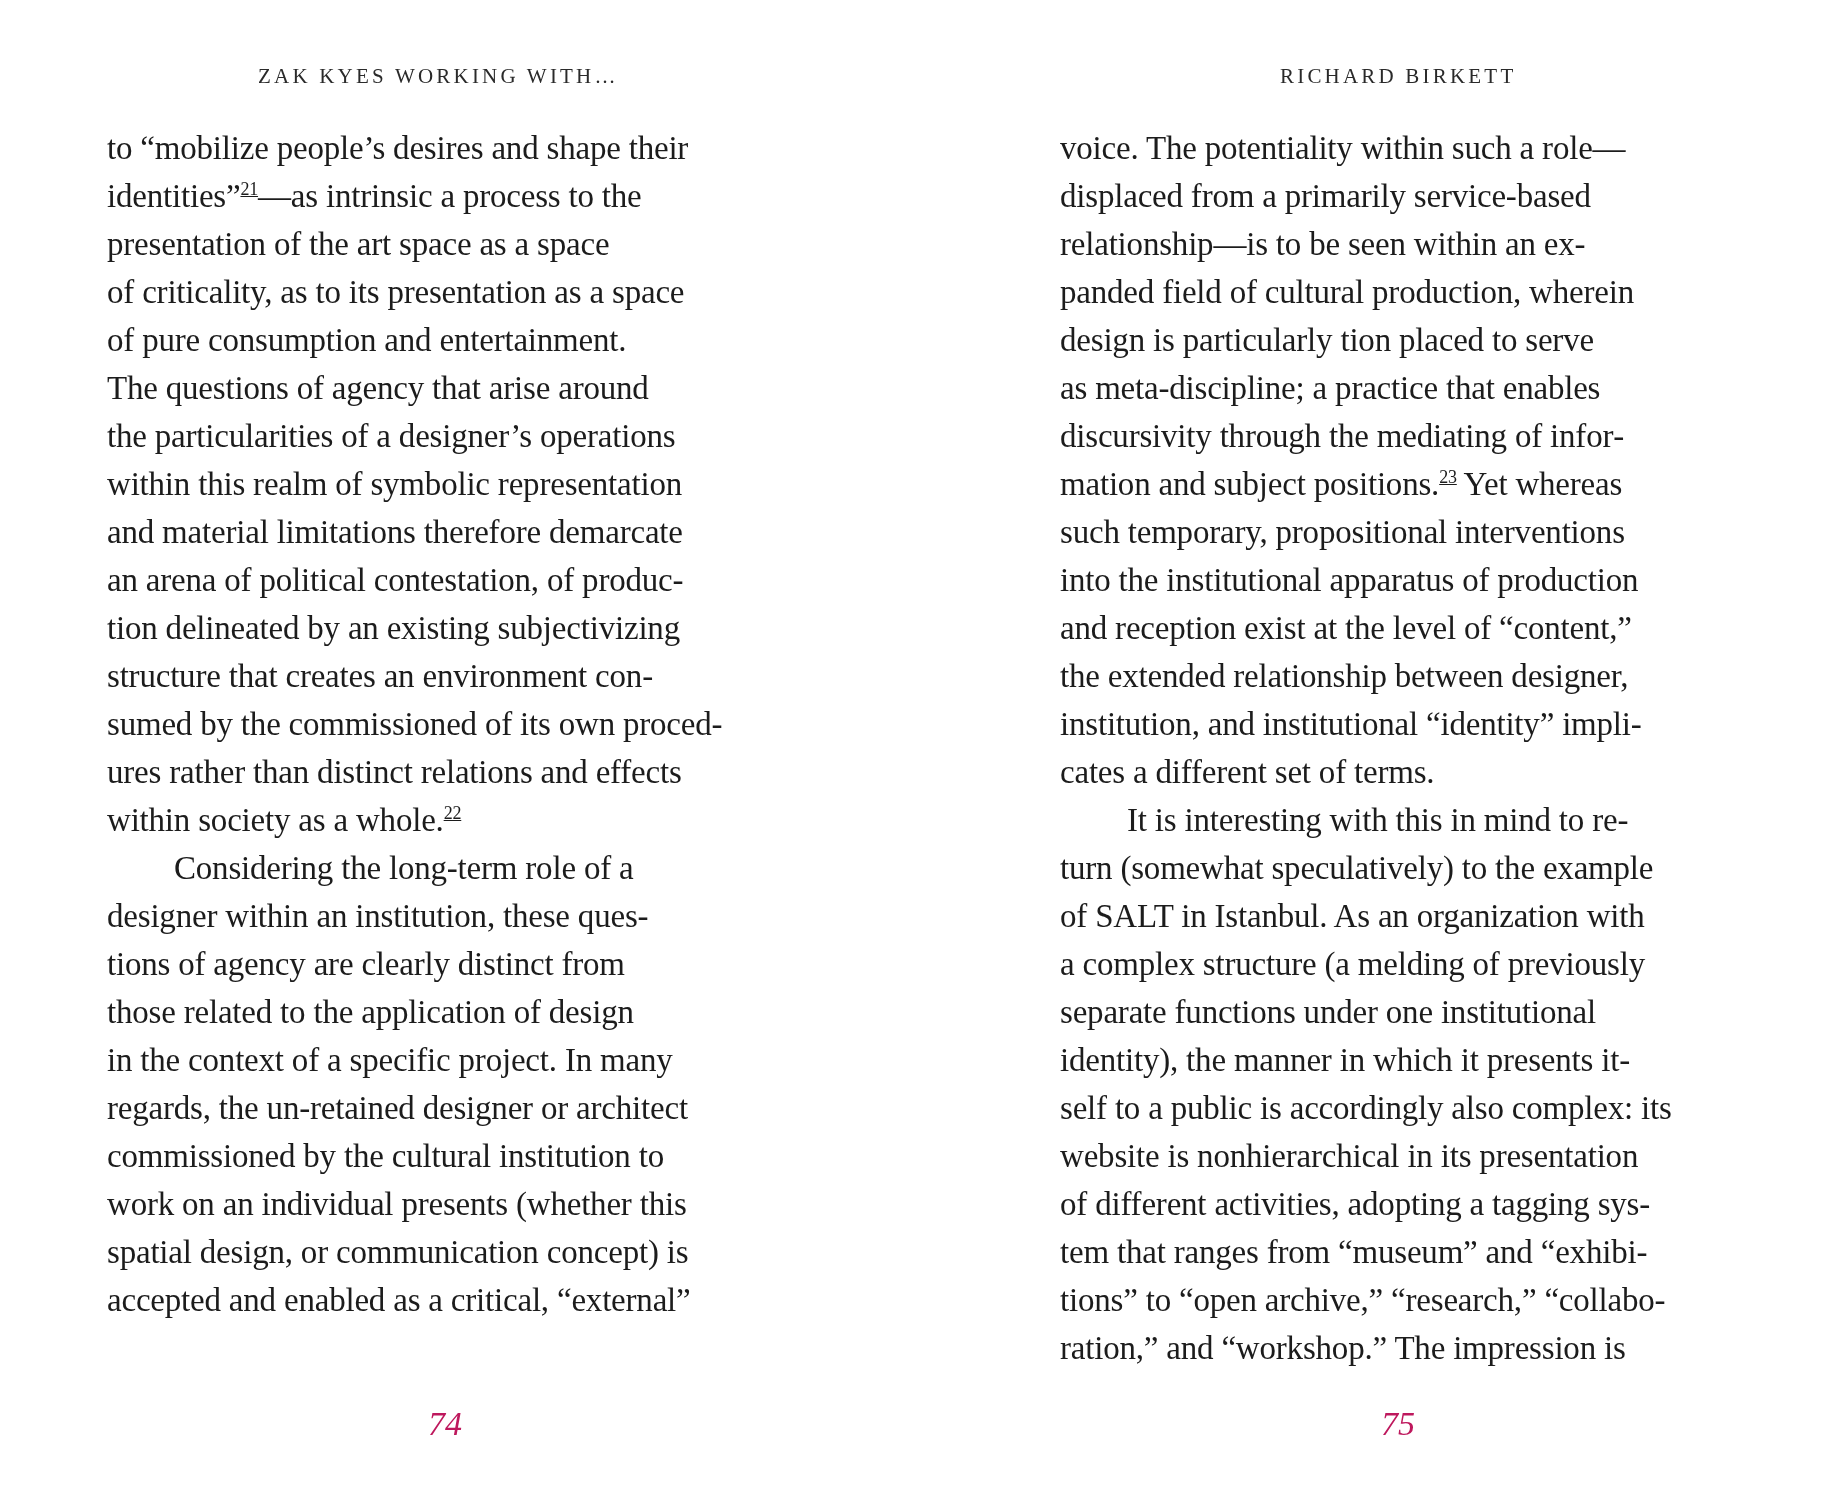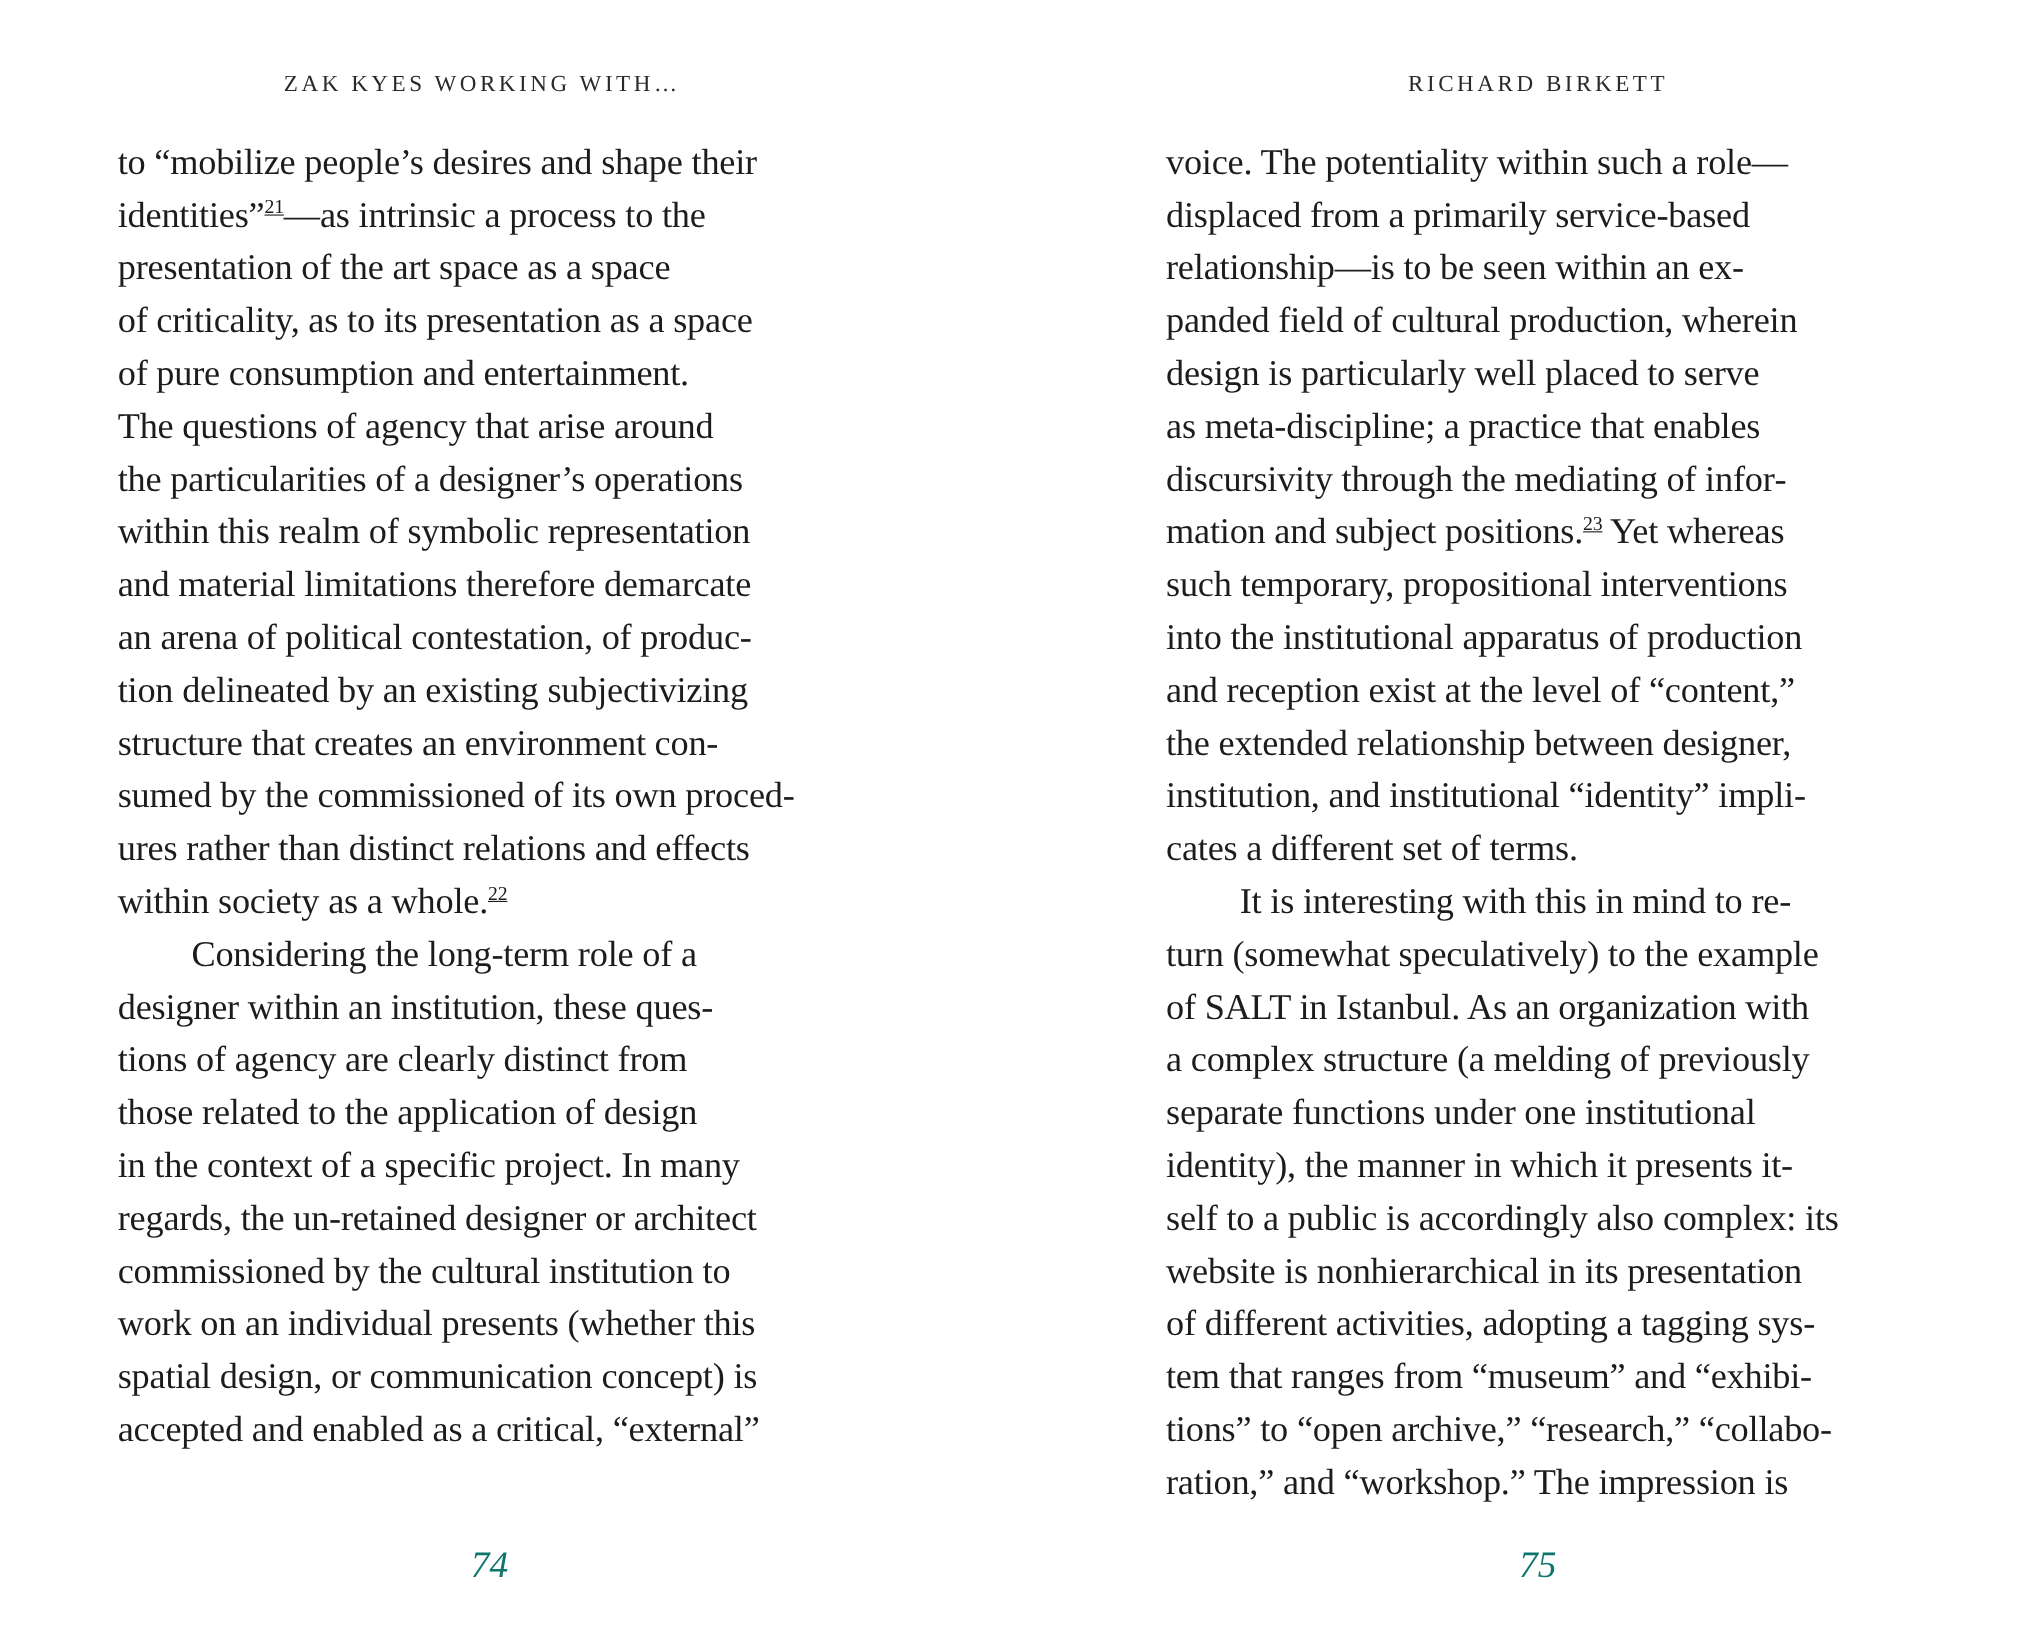--- a/index.html
+++ b/index.html
@@ -18,21 +18,21 @@
     .right .running-head { left: 360px; }
     .body-text { position: absolute; top: 124px; }
     .left .body-text { left: 107px; }
     .right .body-text { left: 140px; }
     .line {
       height: 48px; line-height: 48px; font-size: 33px; white-space: nowrap;
       letter-spacing: -0.2px; display: block;
     }
     .line.indent { padding-left: 67px; }
     .line sup { font-size: 18px; vertical-align: 12px; line-height: 0; text-decoration: underline; }
-    .folio { position: absolute; top: 1405px; font-size: 34px; font-style: italic; color: #0f766e; }
+    .folio { position: absolute; top: 1405px; font-size: 34px; font-style: italic; color: #be185d; }
     .left .folio { left: 428px; }
     .right .folio { left: 461px; }
   </style>
 </head>
 <body>
 
 <div class="page left">
   <div class="running-head">Zak Kyes Working With…</div>
   <div class="body-text">
       <div class="line"><span>to “mobilize people’s desires and shape their</span></div>
@@ -64,21 +64,21 @@
   <div class="folio">74</div>
 </div>
 
 <div class="page right">
   <div class="running-head">Richard Birkett</div>
   <div class="body-text">
       <div class="line"><span>voice. The potentiality within such a role—</span></div>
       <div class="line"><span>displaced from a primarily service‑based</span></div>
       <div class="line"><span>relationship—is to be seen within an ex‑</span></div>
       <div class="line"><span>panded field of cultural production, wherein</span></div>
-      <div class="line"><span>design is particularly well placed to serve</span></div>
+      <div class="line"><span>design is particularly tion placed to serve</span></div>
       <div class="line"><span>as meta‑discipline; a practice that enables</span></div>
       <div class="line"><span>discursivity through the mediating of infor‑</span></div>
       <div class="line"><span>mation and subject positions.</span><sup>23</sup><span> Yet whereas</span></div>
       <div class="line"><span>such temporary, propositional interventions</span></div>
       <div class="line"><span>into the institutional apparatus of production</span></div>
       <div class="line"><span>and reception exist at the level of “content,”</span></div>
       <div class="line"><span>the extended relationship between designer,</span></div>
       <div class="line"><span>institution, and institutional “identity” impli‑</span></div>
       <div class="line"><span>cates a different set of terms.</span></div>
       <div class="line indent"><span>It is interesting with this in mind to re‑</span></div>

